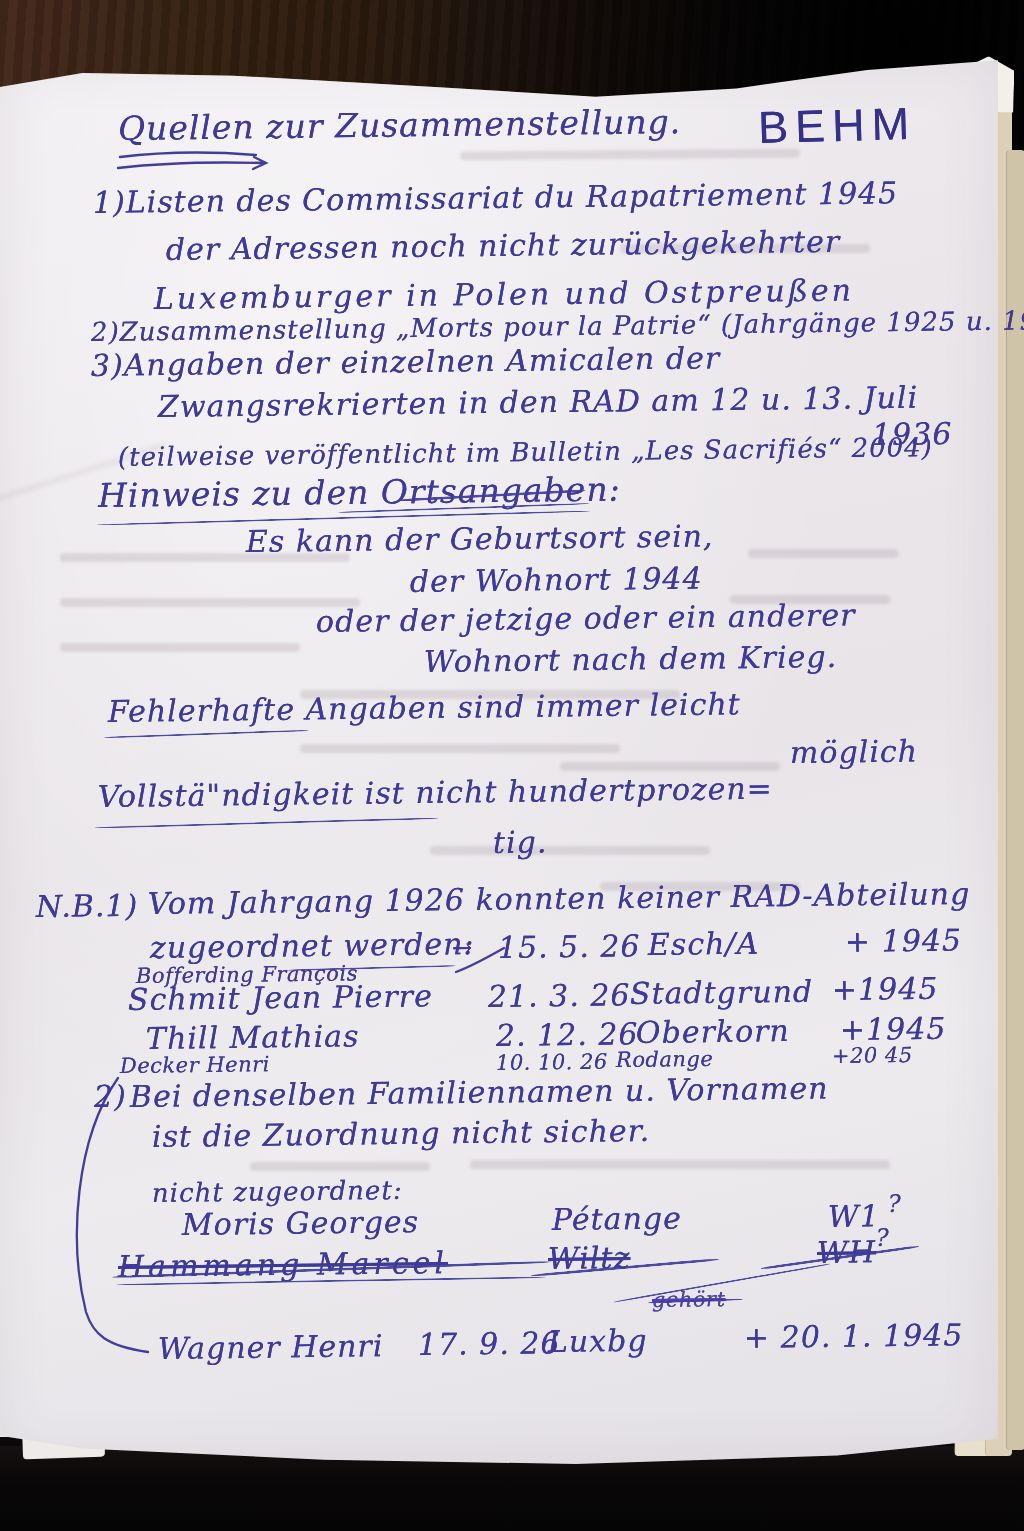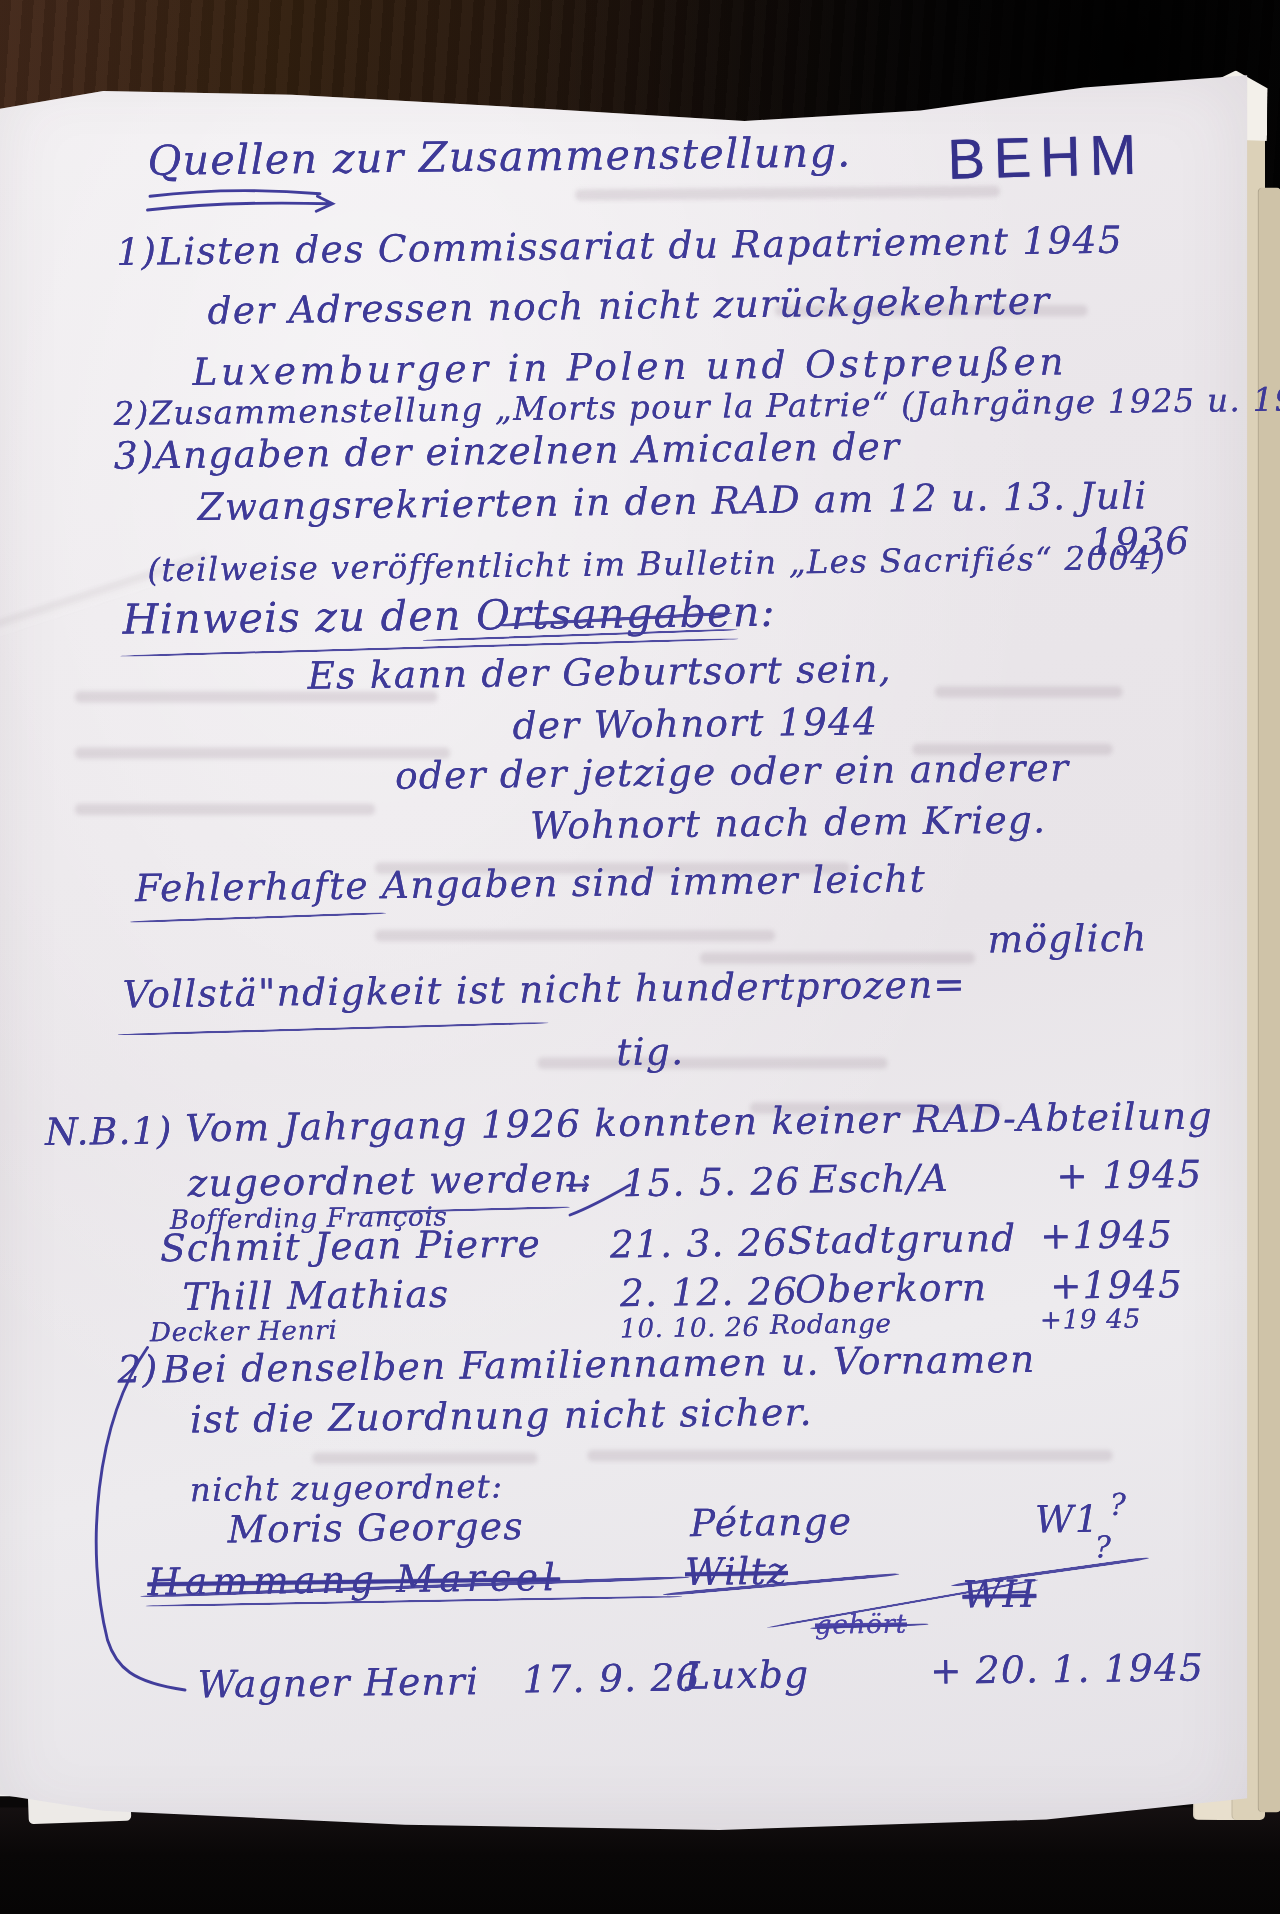--- a/index.html
+++ b/index.html
@@ -140,38 +140,38 @@
   <div class="hw" style="left:832px;top:975px;">+1945</div>
 
   <div class="hw" style="left:146px;top:1024px;">Thill Mathias</div>
   <div class="hw" style="left:496px;top:1021px;">2. 12. 26</div>
   <div class="hw" style="left:636px;top:1018px;">Oberkorn</div>
   <div class="hw" style="left:840px;top:1015px;">+1945</div>
 
   <div class="hw sm" style="left:120px;top:1056px;">Decker Henri</div>
   <div class="hw sm" style="left:496px;top:1053px;">10. 10. 26</div>
   <div class="hw sm" style="left:616px;top:1050px;">Rodange</div>
-  <div class="hw sm" style="left:832px;top:1046px;">+19 45</div>
+  <div class="hw sm" style="left:832px;top:1046px;">+20 45</div>
 
   <svg class="deco" style="left:66px;top:1072px;" width="100" height="290">
     <path d="M52,6 C10,66 2,168 20,240 C27,262 40,274 82,280" stroke-width="3"></path>
   </svg>
   <div class="hw" style="left:94px;top:1082px;">2)</div>
   <div class="hw" style="left:130px;top:1082px;">Bei denselben Familiennamen u. Vornamen</div>
   <div class="hw" style="left:152px;top:1122px;">ist die Zuordnung nicht sicher.</div>
   <div class="hw fs27" style="left:152px;top:1180px;">nicht zugeordnet:</div>
 
   <div class="hw" style="left:182px;top:1210px;">Moris Georges</div>
   <div class="hw" style="left:552px;top:1205px;">Pétange</div>
   <div class="hw" style="left:828px;top:1202px;">W1</div>
   <div class="hw fs24" style="left:888px;top:1192px;">?</div>
 
   <div class="hw scrib" style="left:118px;top:1252px;letter-spacing:4px;">Hammang Marcel</div>
   <div class="hw scrib" style="left:548px;top:1244px;">Wiltz</div>
-  <div class="hw scrib" style="left:770px;top:1238px;margin-top:24px;">WH</div>
+  <div class="hw scrib" style="left:817px;top:1238px;">WH</div>
   <div class="hw fs24" style="left:876px;top:1226px;">?</div>
   <div class="hw sm scrib" style="left:652px;top:1290px;color:#4b43a8;">gehört</div>
   <div class="stroke" style="left:112px;top:1268px;width:440px;transform:rotate(-2deg);border-top-width:3px;"></div>
   <div class="stroke" style="left:116px;top:1280px;width:430px;transform:rotate(-1deg);"></div>
   <div class="stroke" style="left:530px;top:1266px;width:190px;transform:rotate(-5deg);border-top-width:3px;"></div>
   <div class="stroke" style="left:612px;top:1282px;width:220px;transform:rotate(-10deg);"></div>
   <div class="stroke" style="left:760px;top:1256px;width:160px;transform:rotate(-8deg);border-top-width:3px;"></div>
   <div class="stroke" style="left:648px;top:1300px;width:95px;transform:rotate(-2deg);"></div>
 
   <div class="hw" style="left:158px;top:1334px;">Wagner Henri</div>

